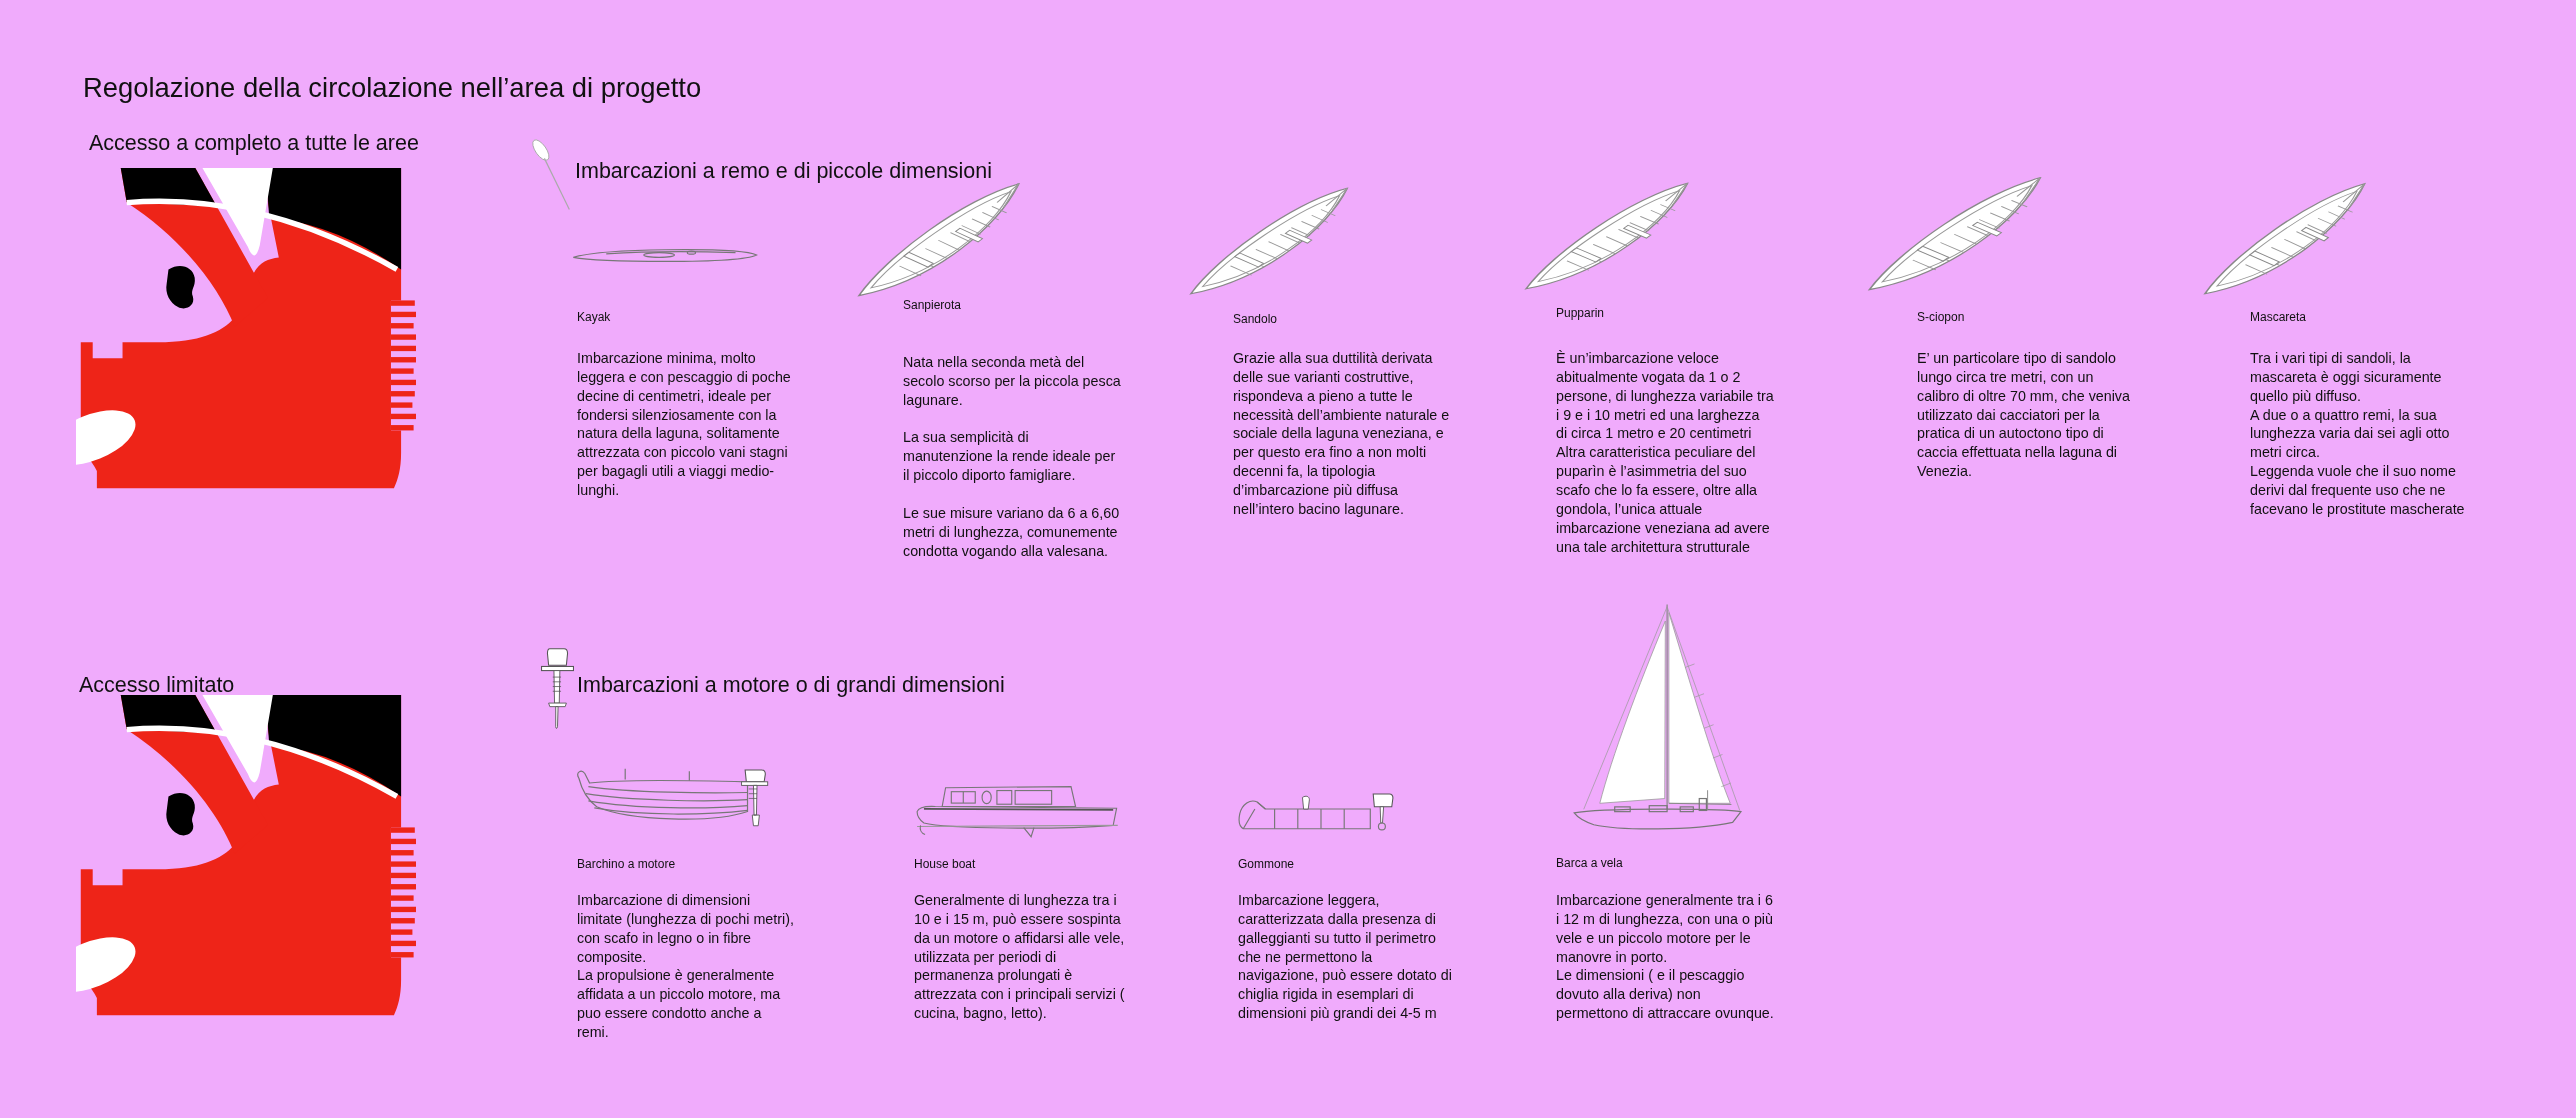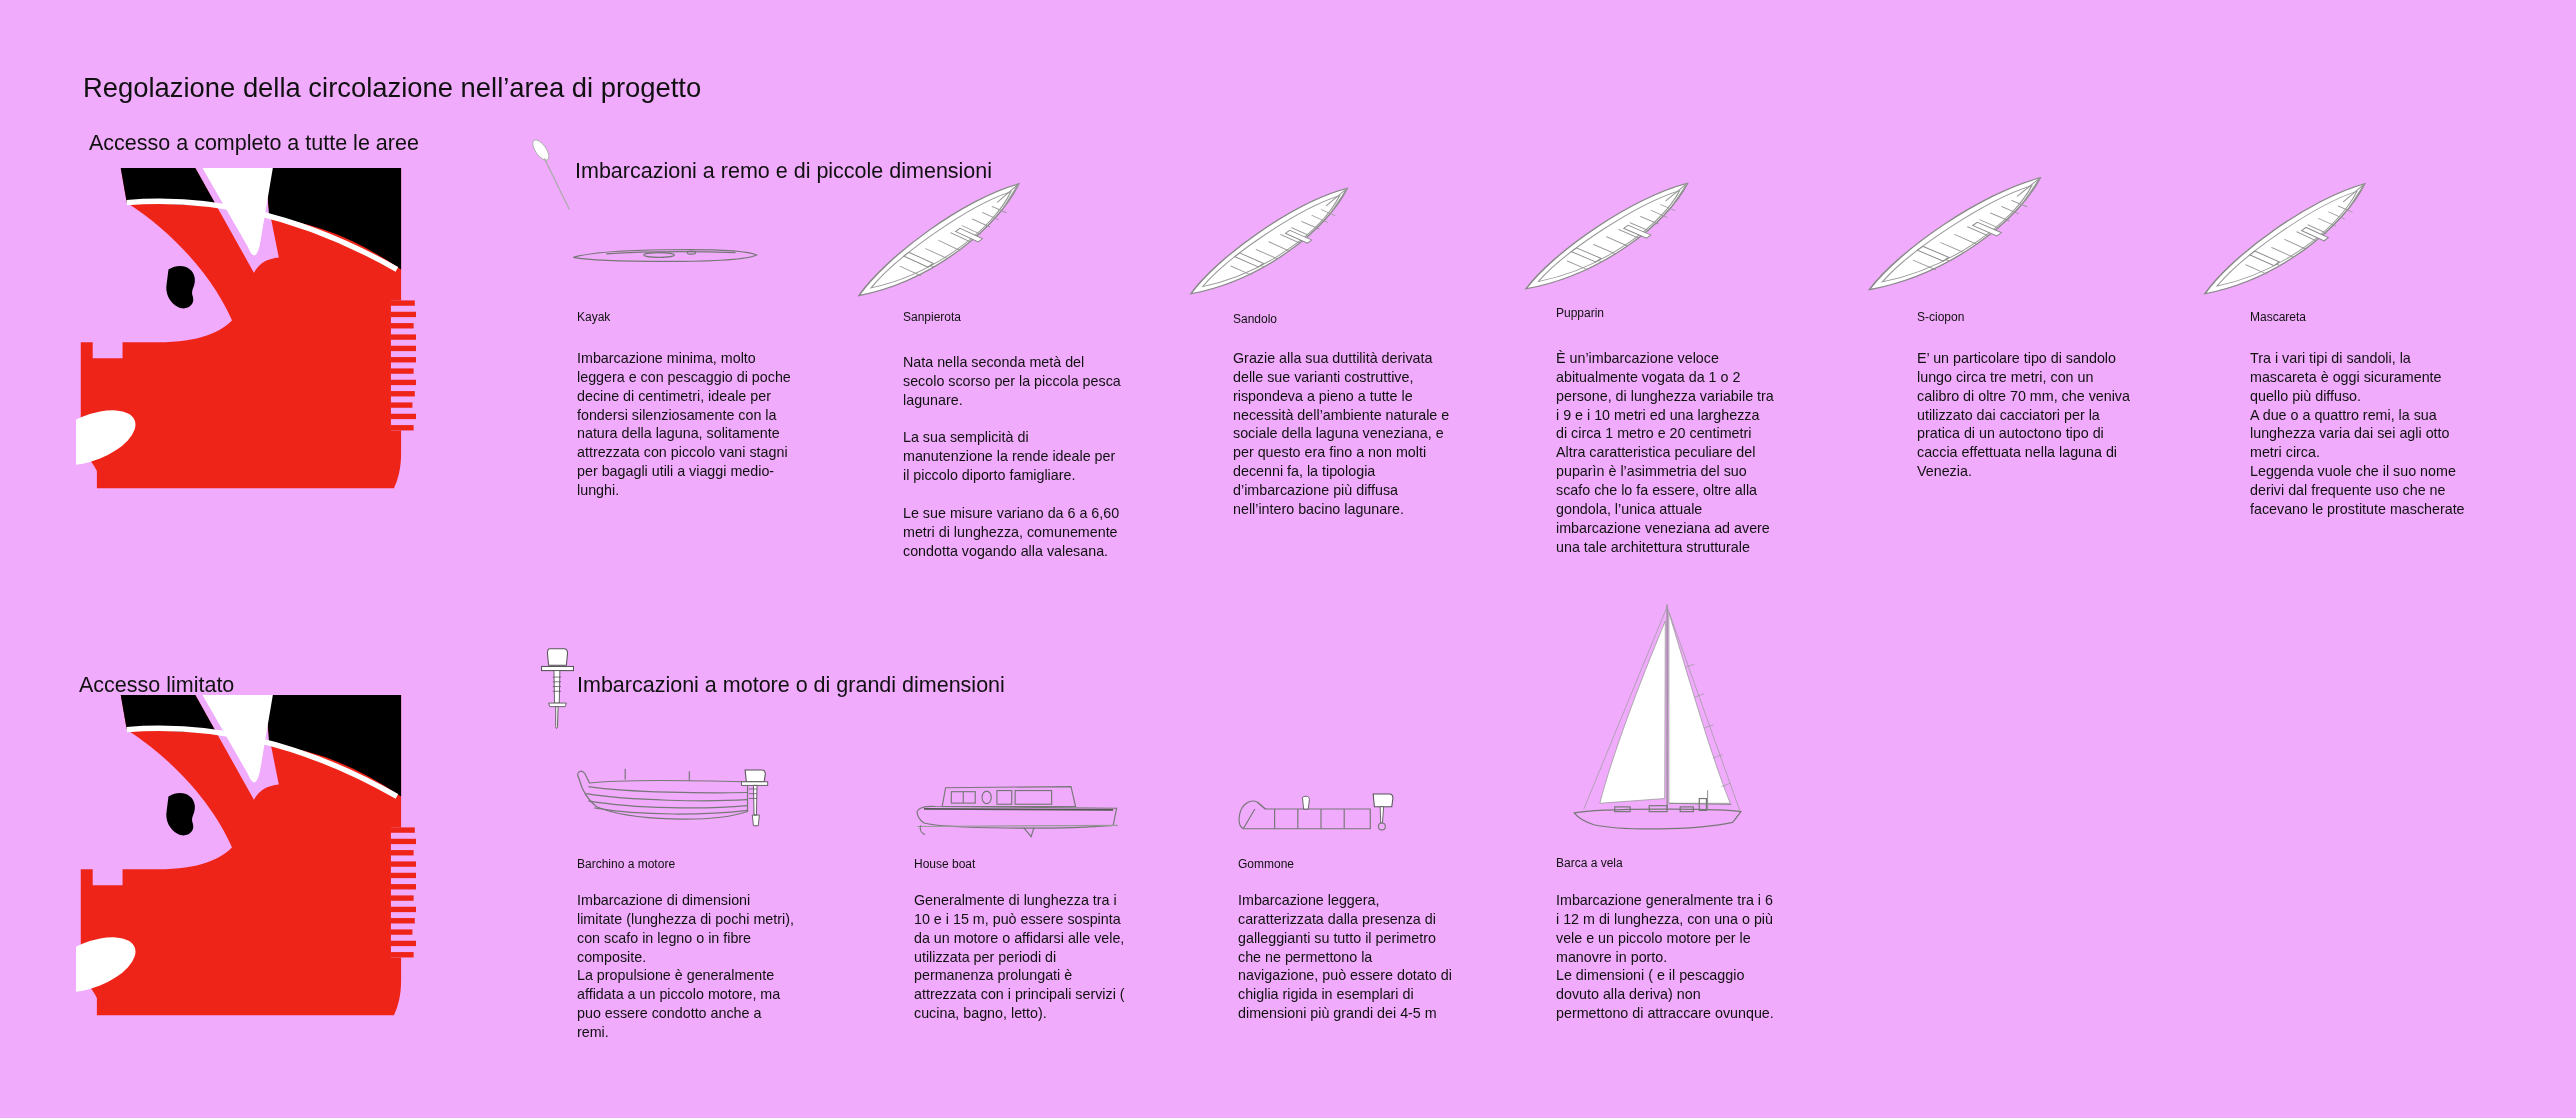--- a/index.html
+++ b/index.html
@@ -111,21 +111,21 @@
       <use href="#vboat"></use>
     </svg>
   <svg class="abs" style="left:1862px;top:168px;" width="203" height="126" viewBox="0 0 220 230" preserveAspectRatio="none">
       <use href="#vboat"></use>
     </svg>
   <svg class="abs" style="left:2198px;top:174px;" width="190" height="124" viewBox="0 0 220 230" preserveAspectRatio="none">
       <use href="#vboat"></use>
     </svg>
 
   <div class="abs boat-name" style="left:577px;top:310px;">Kayak</div>
-  <div class="abs boat-name" style="left:903px;top:310px;">Sanpierota</div>
+  <div class="abs boat-name" style="left:903px;top:298px;">Sanpierota</div>
   <div class="abs boat-name" style="left:1233px;top:312px;text-align:right;">Sandolo</div>
   <div class="abs boat-name" style="left:1556px;top:306px;">Pupparin</div>
   <div class="abs boat-name" style="left:1917px;top:310px;">S-ciopon</div>
   <div class="abs boat-name" style="left:2250px;top:310px;">Mascareta</div>
 
   <div class="abs boat-desc" style="left:577px;top:349px;">Imbarcazione minima, molto leggera e con pescaggio di poche decine di centimetri, ideale per fondersi silenziosamente con la natura della laguna, solitamente attrezzata con piccolo vani stagni per bagagli utili a viaggi medio-lunghi.</div>
   <div class="abs boat-desc" style="left:903px;top:353px;">Nata nella seconda metà del secolo scorso per la piccola pesca lagunare.
 
 La sua semplicità di manutenzione la rende ideale per il piccolo diporto famigliare.
 

